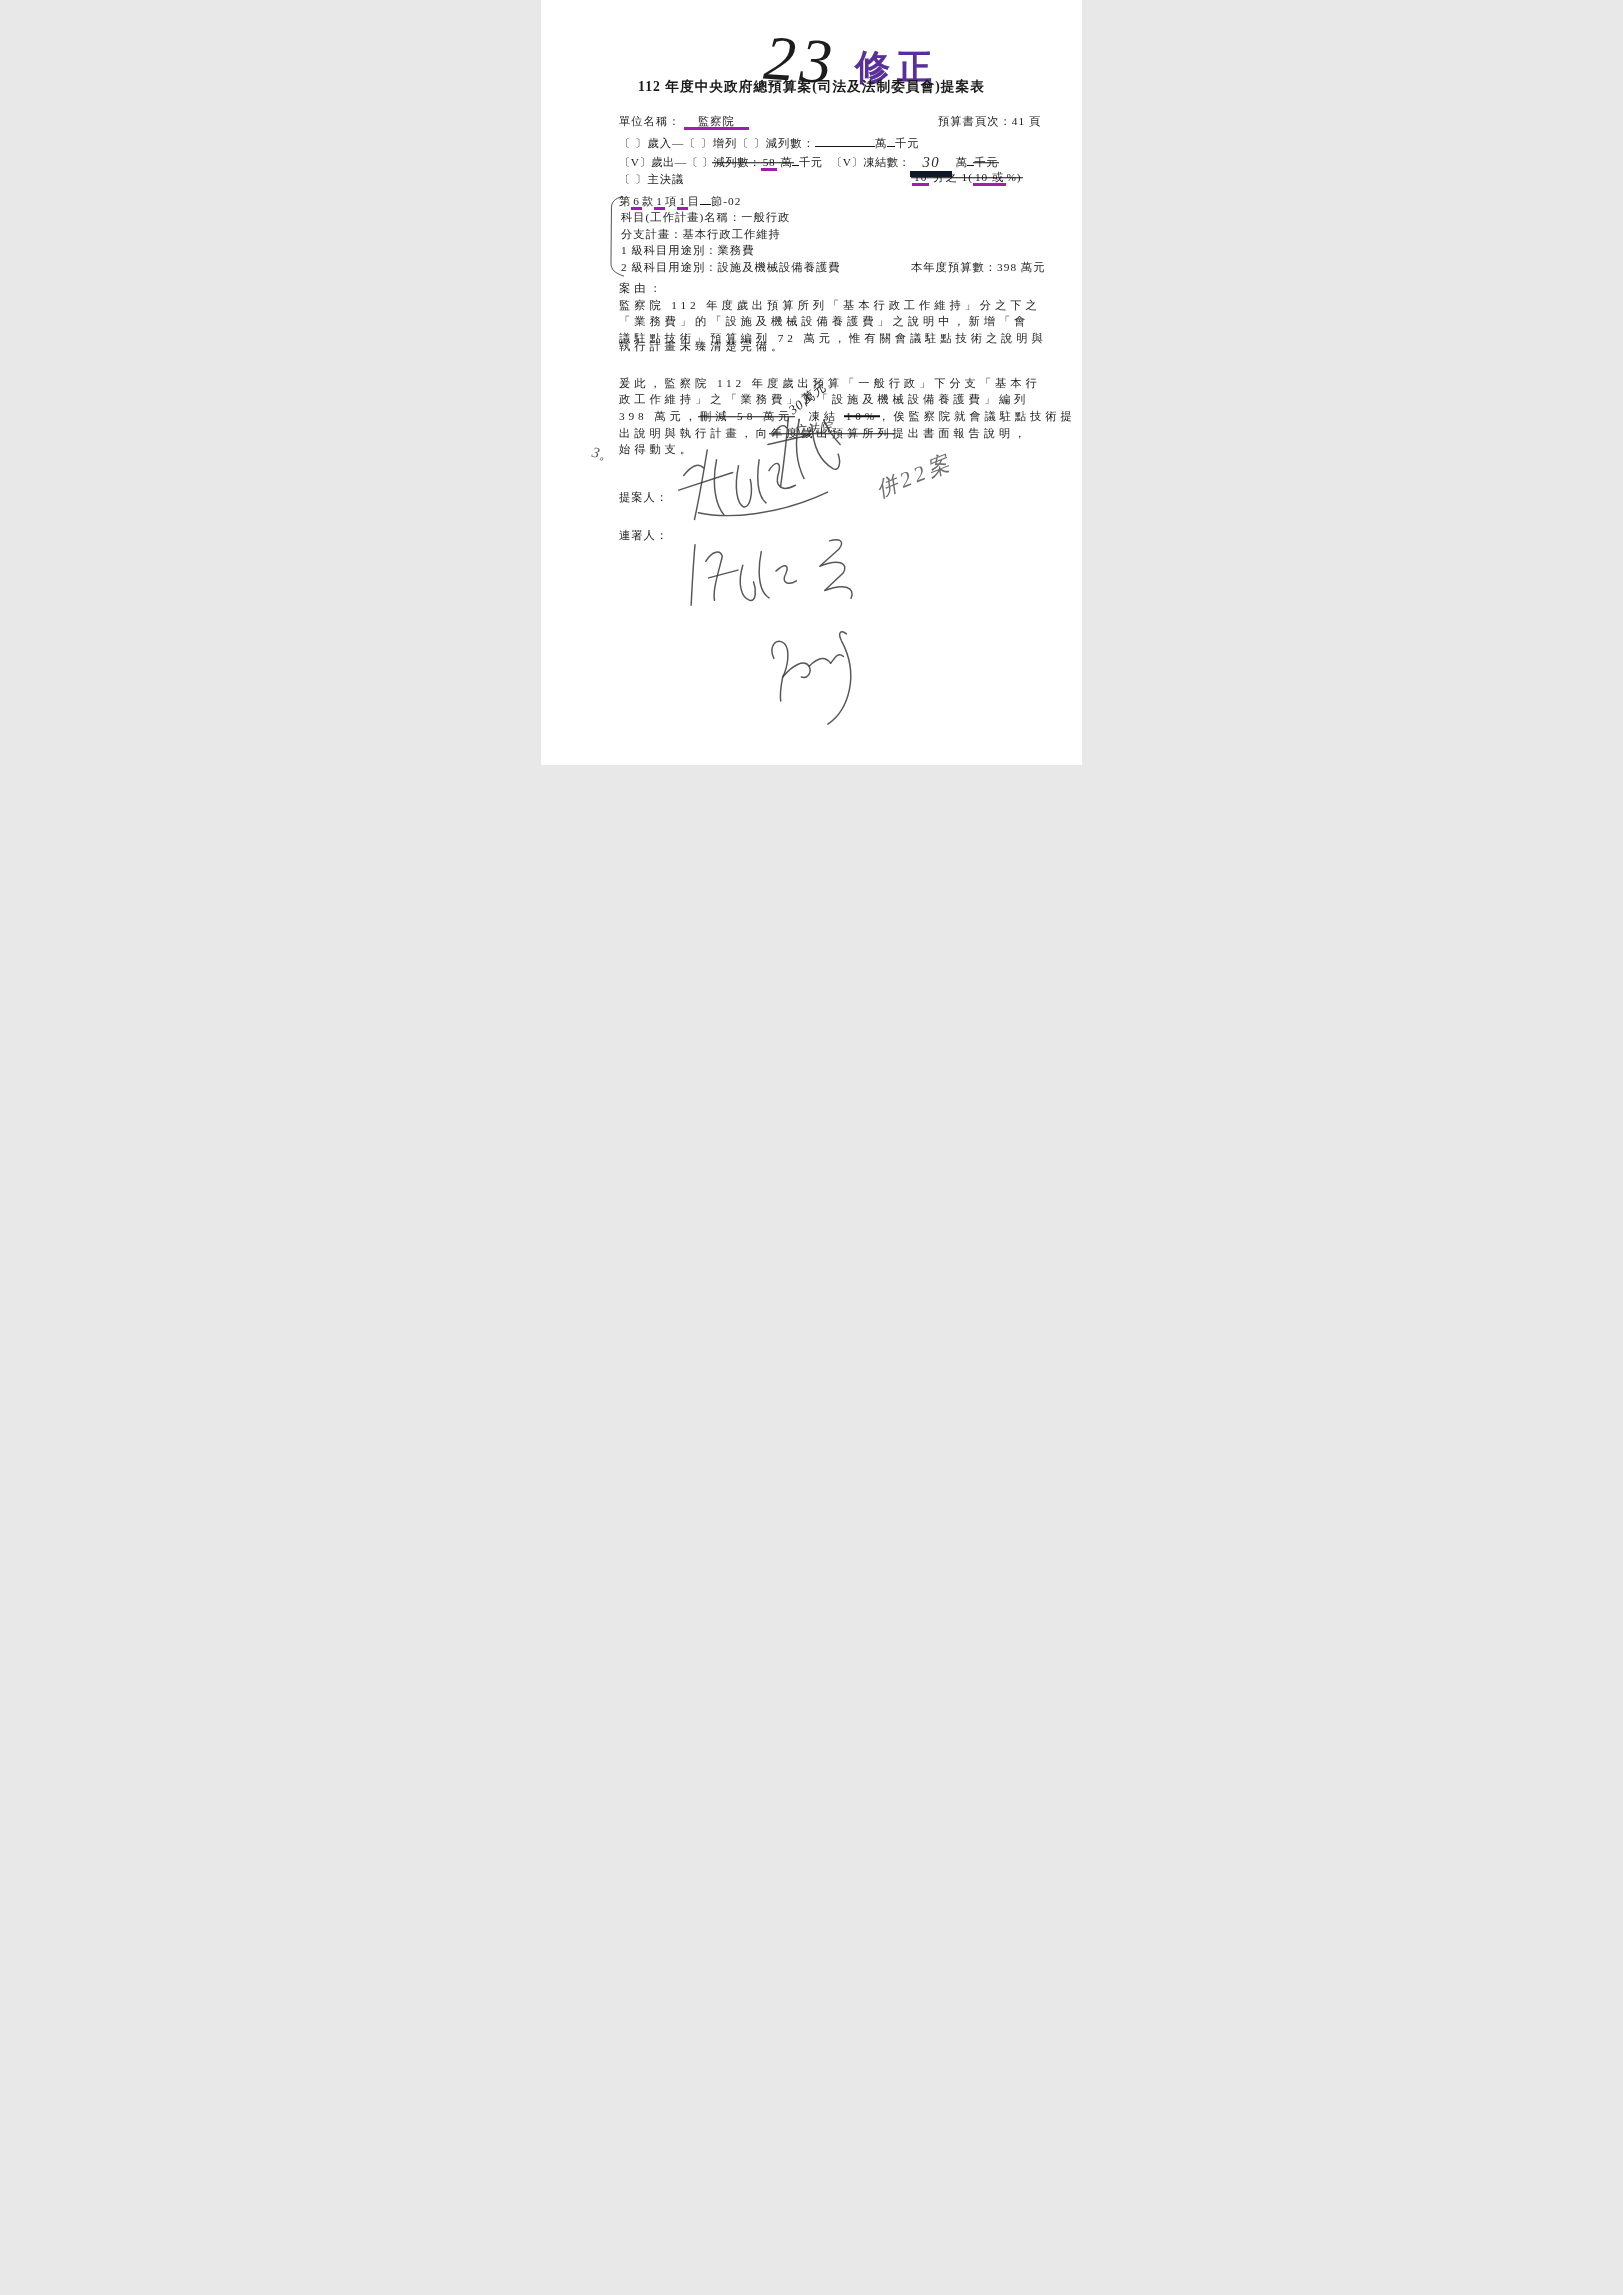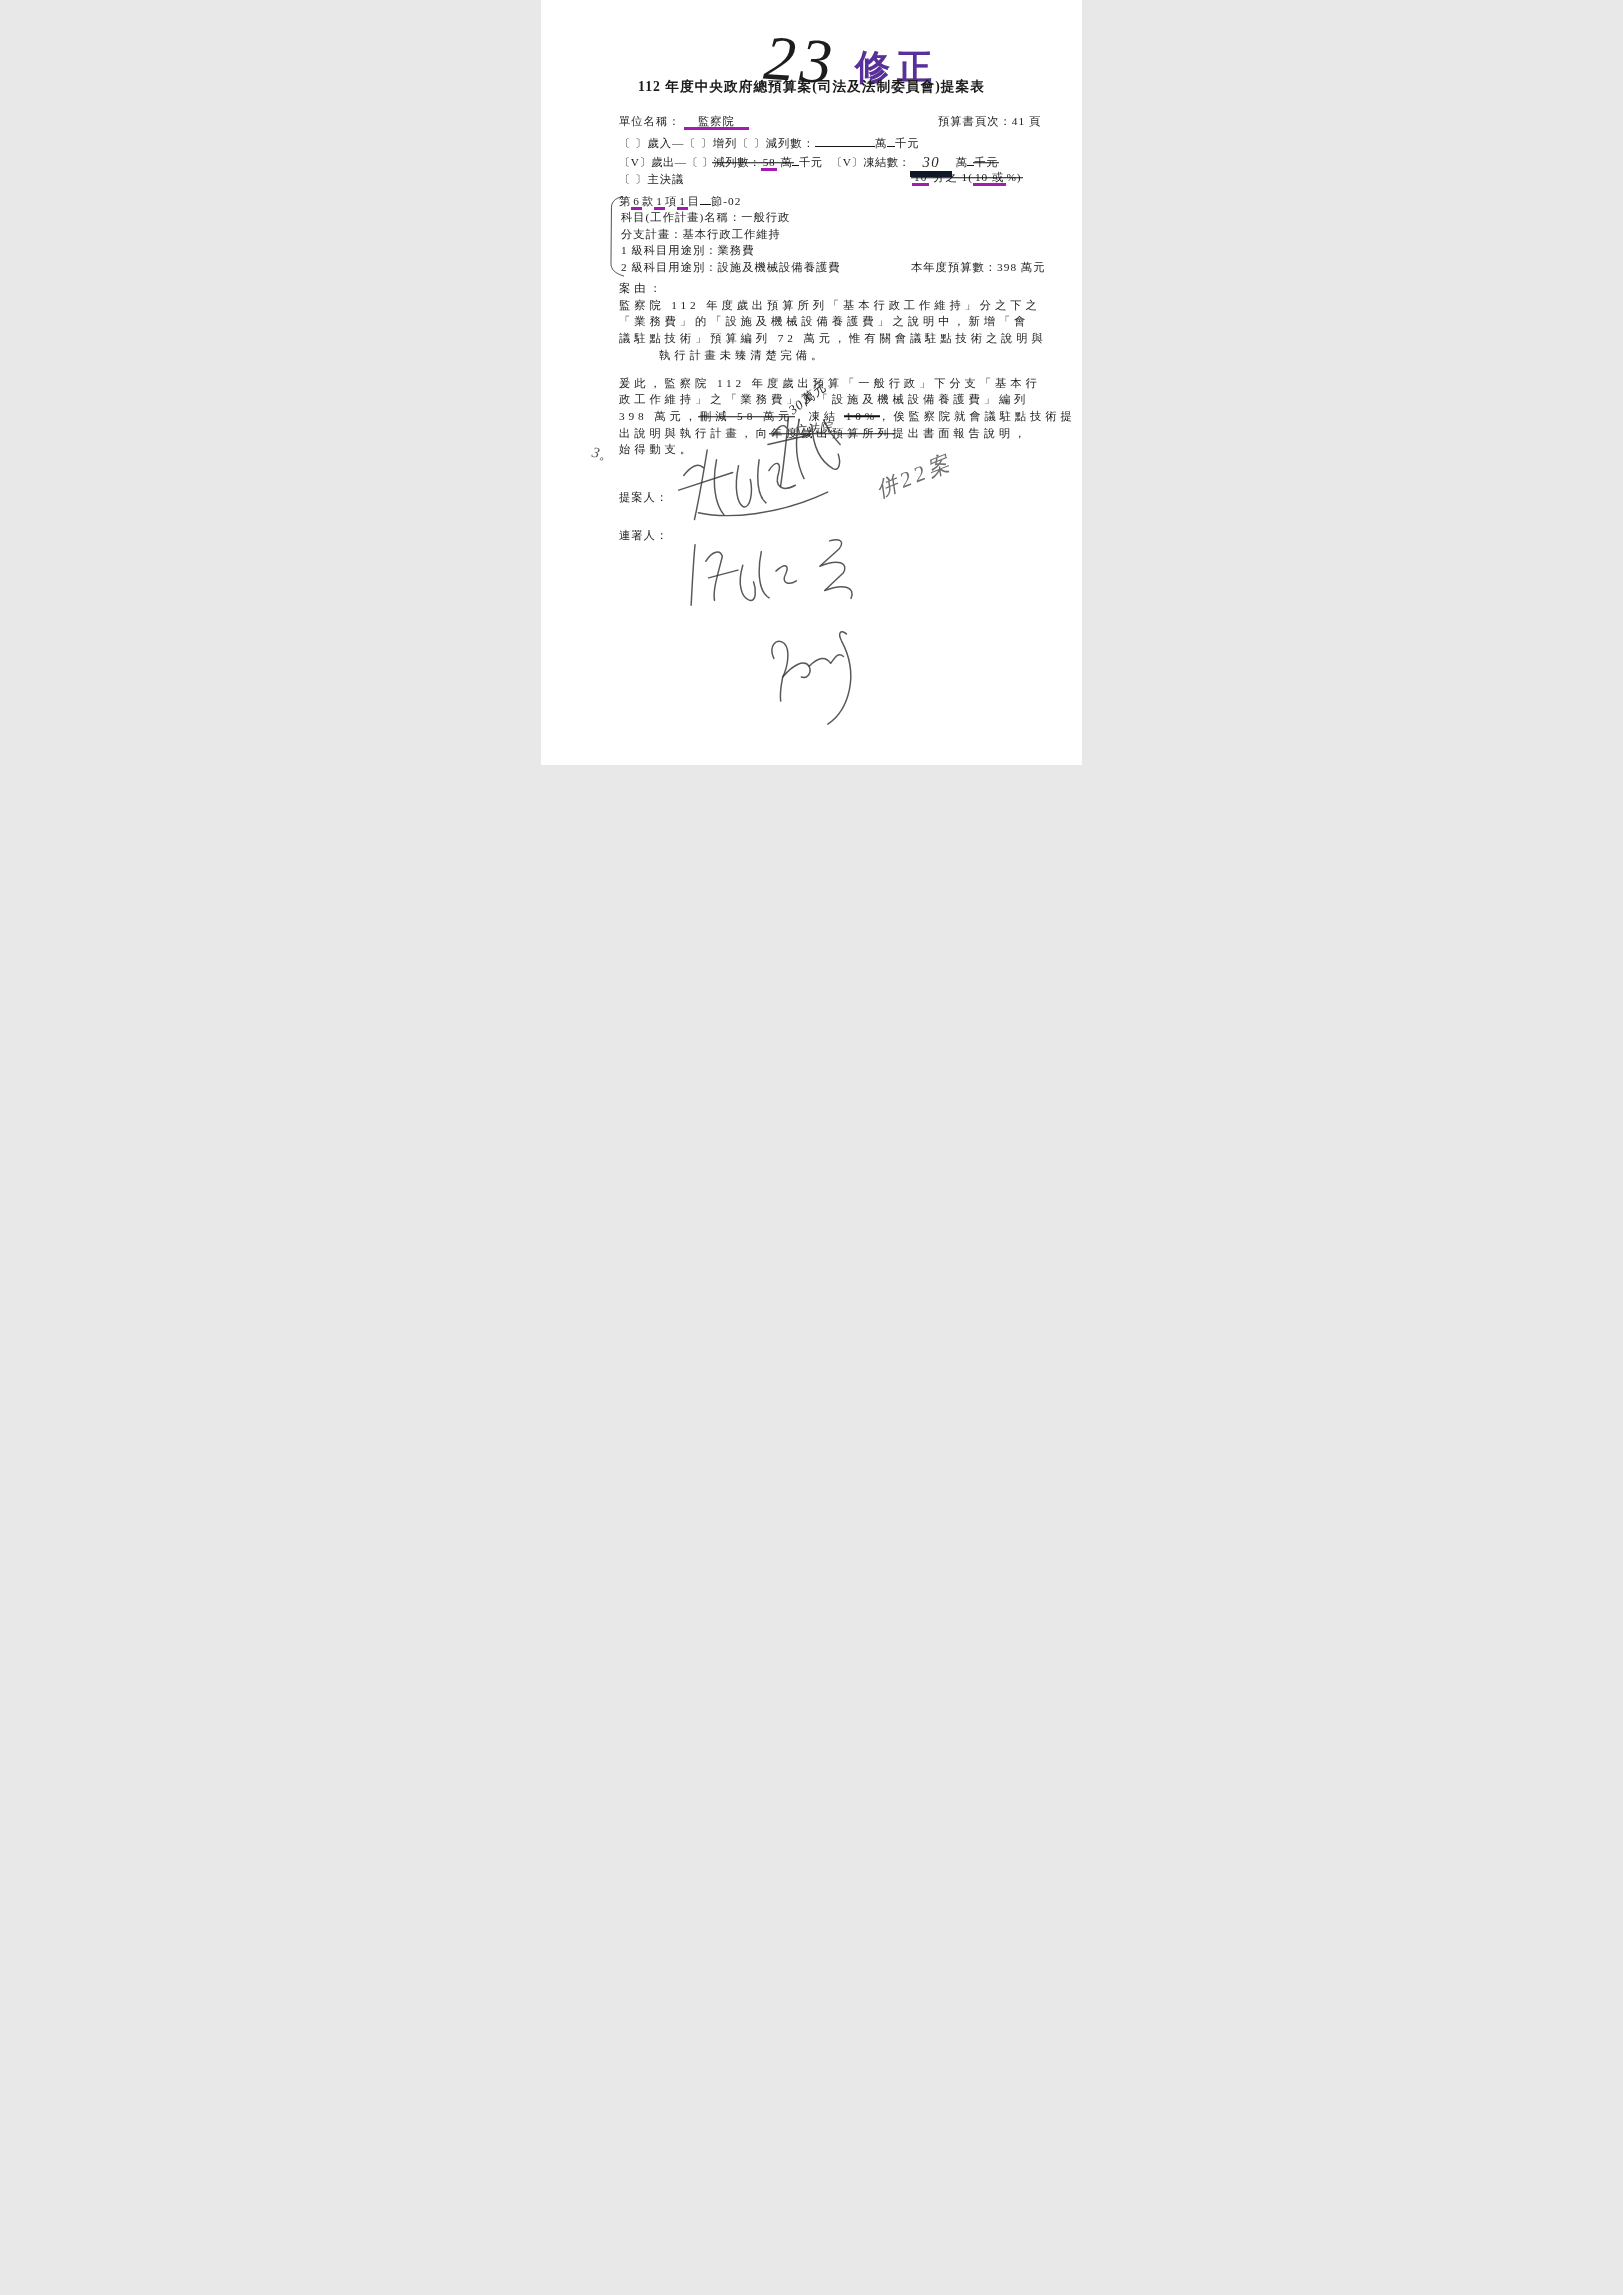--- a/index.html
+++ b/index.html
@@ -70,21 +70,21 @@
   <div class="abs t" style="left:80px;top:210px;">科目(工作計畫)名稱：一般行政</div>
   <div class="abs t" style="left:80px;top:227px;">分支計畫：基本行政工作維持</div>
   <div class="abs t" style="left:80px;top:243px;">1 級科目用途別：業務費</div>
   <div class="abs t" style="left:80px;top:260px;">2 級科目用途別：設施及機械設備養護費</div>
   <div class="abs t" style="left:370px;top:260px;">本年度預算數：398 萬元</div>
 
   <div class="abs para" style="left:78px;top:281px;">案由：</div>
   <div class="abs para" style="left:78px;top:298px;">監察院 112 年度歲出預算所列「基本行政工作維持」分之下之</div>
   <div class="abs para" style="left:78px;top:314px;">「業務費」的「設施及機械設備養護費」之說明中，新增「會</div>
   <div class="abs para" style="left:78px;top:331px;">議駐點技術」預算編列 72 萬元，惟有關會議駐點技術之說明與</div>
-  <div class="abs para" style="left:78px;top:348px;margin-left:40px;">執行計畫未臻清楚完備。</div>
+  <div class="abs para" style="left:78px;top:339px;">執行計畫未臻清楚完備。</div>
 
   <div class="abs para" style="left:78px;top:376px;">爰此，監察院 112 年度歲出預算「一般行政」下分支「基本行</div>
   <div class="abs para" style="left:78px;top:392px;">政工作維持」之「業務費」下「設施及機械設備養護費」編列</div>
   <div class="abs para" style="left:78px;top:409px;text-align:center;">
     <span>398 萬元，</span><span class="strike">刪減 58 萬元</span><span>，凍結 </span><span class="strike">10%</span><span>，俟監察院就會議駐點技術提</span>
   </div>
   <div class="abs para" style="left:78px;top:426px;">
     <span>出說明與執行計畫，向</span><span class="strike">年度歲出預算所列</span><span>提出書面報告說明，</span>
   </div>
   <div class="abs para" style="left:78px;top:442px;">始得動支。</div>

